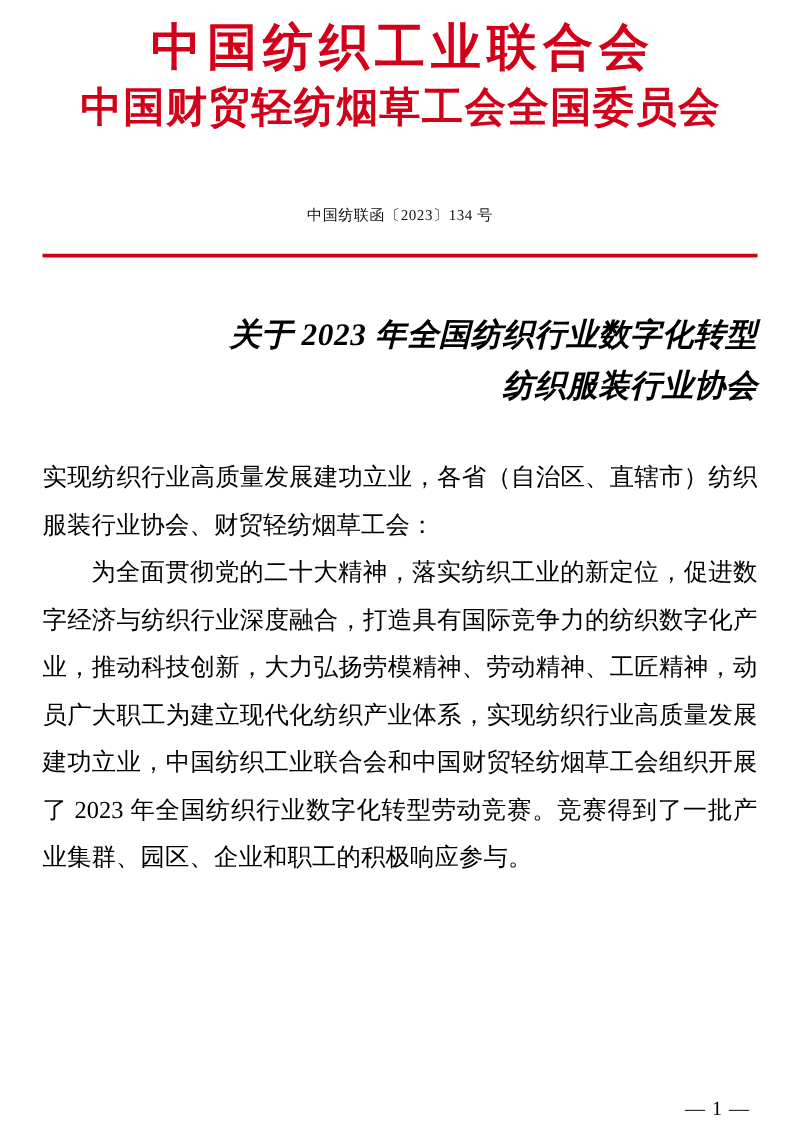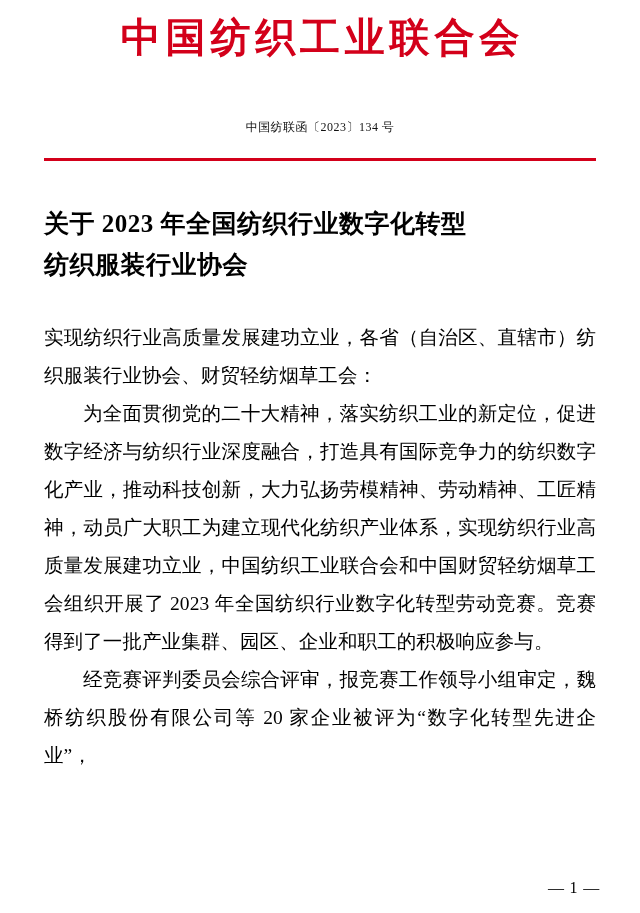--- a/index.html
+++ b/index.html
@@ -12,21 +12,21 @@
     height: 913px;
     font-family: "Liberation Serif", "DejaVu Serif", serif;
     color: #000000;
     overflow: hidden;
     position: relative;
   }
   .doc {
     width: 640px;
     height: 913px;
     box-sizing: border-box;
-    padding: 0 44px;
+    padding: 0 34px;
     position: relative;
   }
   
   .letterhead {
     padding-top: 16px;
     text-align: center;
   }
   .letterhead-line {
     color: #d3001a;
     font-weight: bold;
@@ -57,26 +57,27 @@
   
   .red-rule {
     margin-top: 22px;
     height: 3px;
     background: #d3001a;
     width: 100%;
   }
   
   .title {
     margin-top: 42px;
-    text-align: left;
+    text-align: right;
     font-size: 25px;
     font-weight: bold;
     line-height: 1.65;
     letter-spacing: 0.02em;
     color: #000;
+    font-style: italic;
   }
   .title .tline {
     display: block;
   }
   
   .body-text {
     margin-top: 34px;
     font-size: 19.5px;
     line-height: 1.95;
     text-align: justify;
@@ -101,32 +102,32 @@
     color: #000;
   }
 </style>
 </head>
 <body>
 
 <div class="doc">
 
   <div class="letterhead">
     <div class="letterhead-line l1">中国纺织工业联合会</div>
+    <div class="letterhead-line l2">中国财贸轻纺烟草工会全国委员会</div>
   </div>
 
   <div class="doc-number">中国纺联函〔2023〕134 号</div>
 
   <div class="red-rule"></div>
 
   <div class="title">
     <span class="tline">关于 2023 年全国纺织行业数字化转型</span>
     <span class="tline">纺织服装行业协会</span>
   </div>
 
   <div class="body-text">
     <p>实现纺织行业高质量发展建功立业，各省（自治区、直辖市）纺织服装行业协会、财贸轻纺烟草工会：</p>
     <p class="indent">为全面贯彻党的二十大精神，落实纺织工业的新定位，促进数字经济与纺织行业深度融合，打造具有国际竞争力的纺织数字化产业，推动科技创新，大力弘扬劳模精神、劳动精神、工匠精神，动员广大职工为建立现代化纺织产业体系，实现纺织行业高质量发展建功立业，中国纺织工业联合会和中国财贸轻纺烟草工会组织开展了 2023 年全国纺织行业数字化转型劳动竞赛。竞赛得到了一批产业集群、园区、企业和职工的积极响应参与。</p>
-    <p class="indent">经竞赛评判委员会综合评审，报竞赛工作领导小组审定，魏桥纺织股份有限公司等 20 家企业被评为“数字化转型先进企业”，</p>
   </div>
 
   <div class="page-number">— 1 —</div>
 
 </div>
 
 </body></html>

